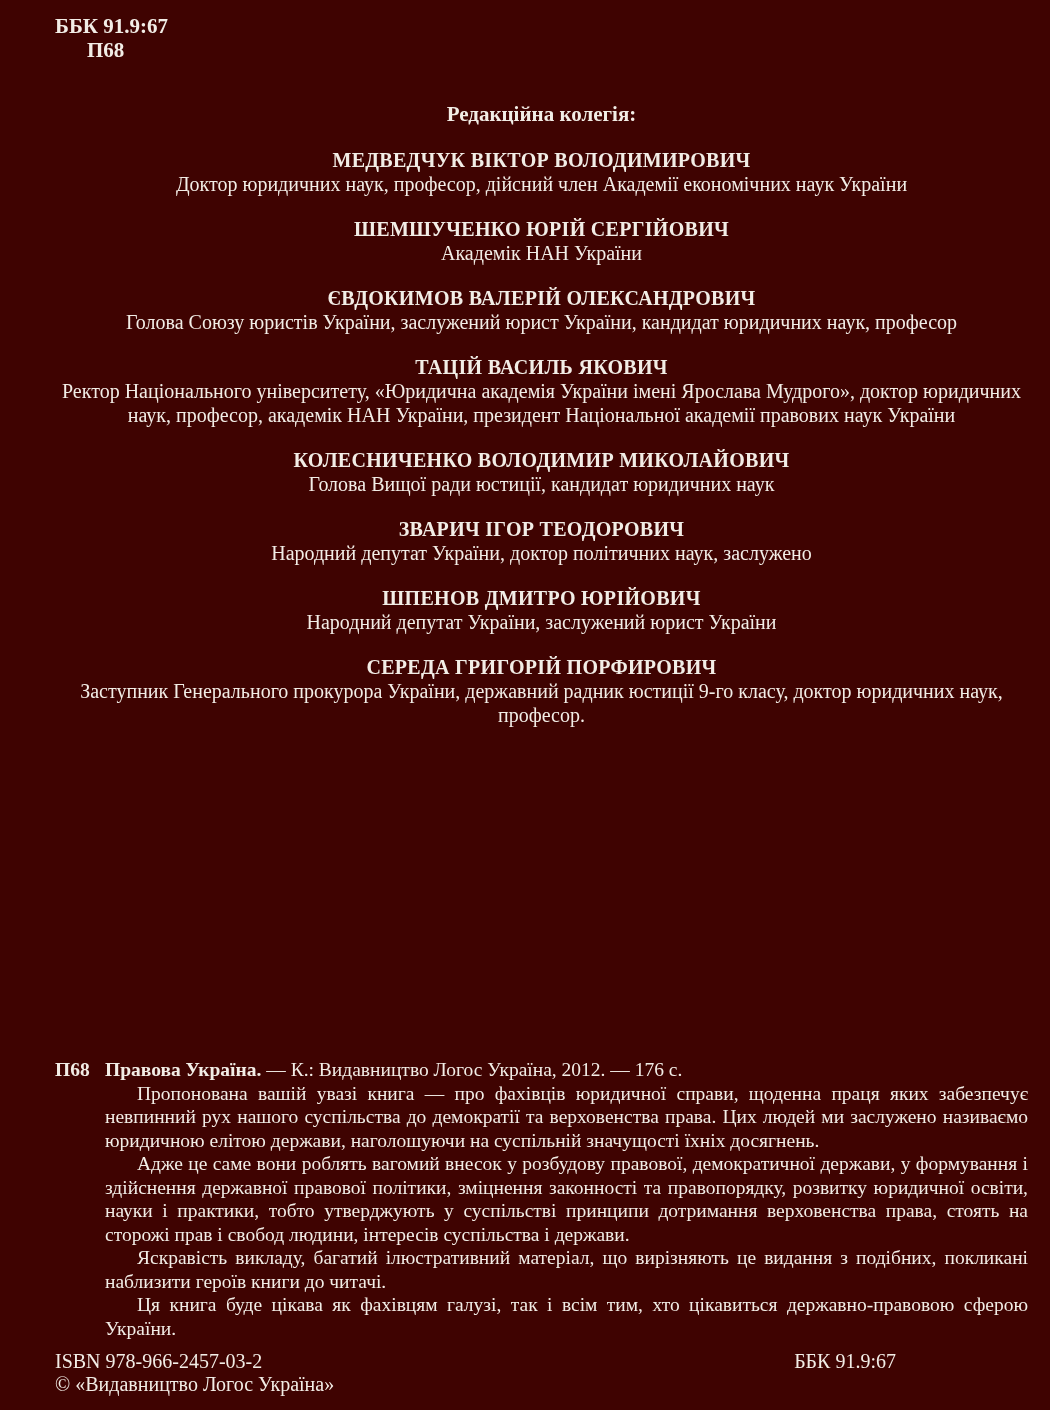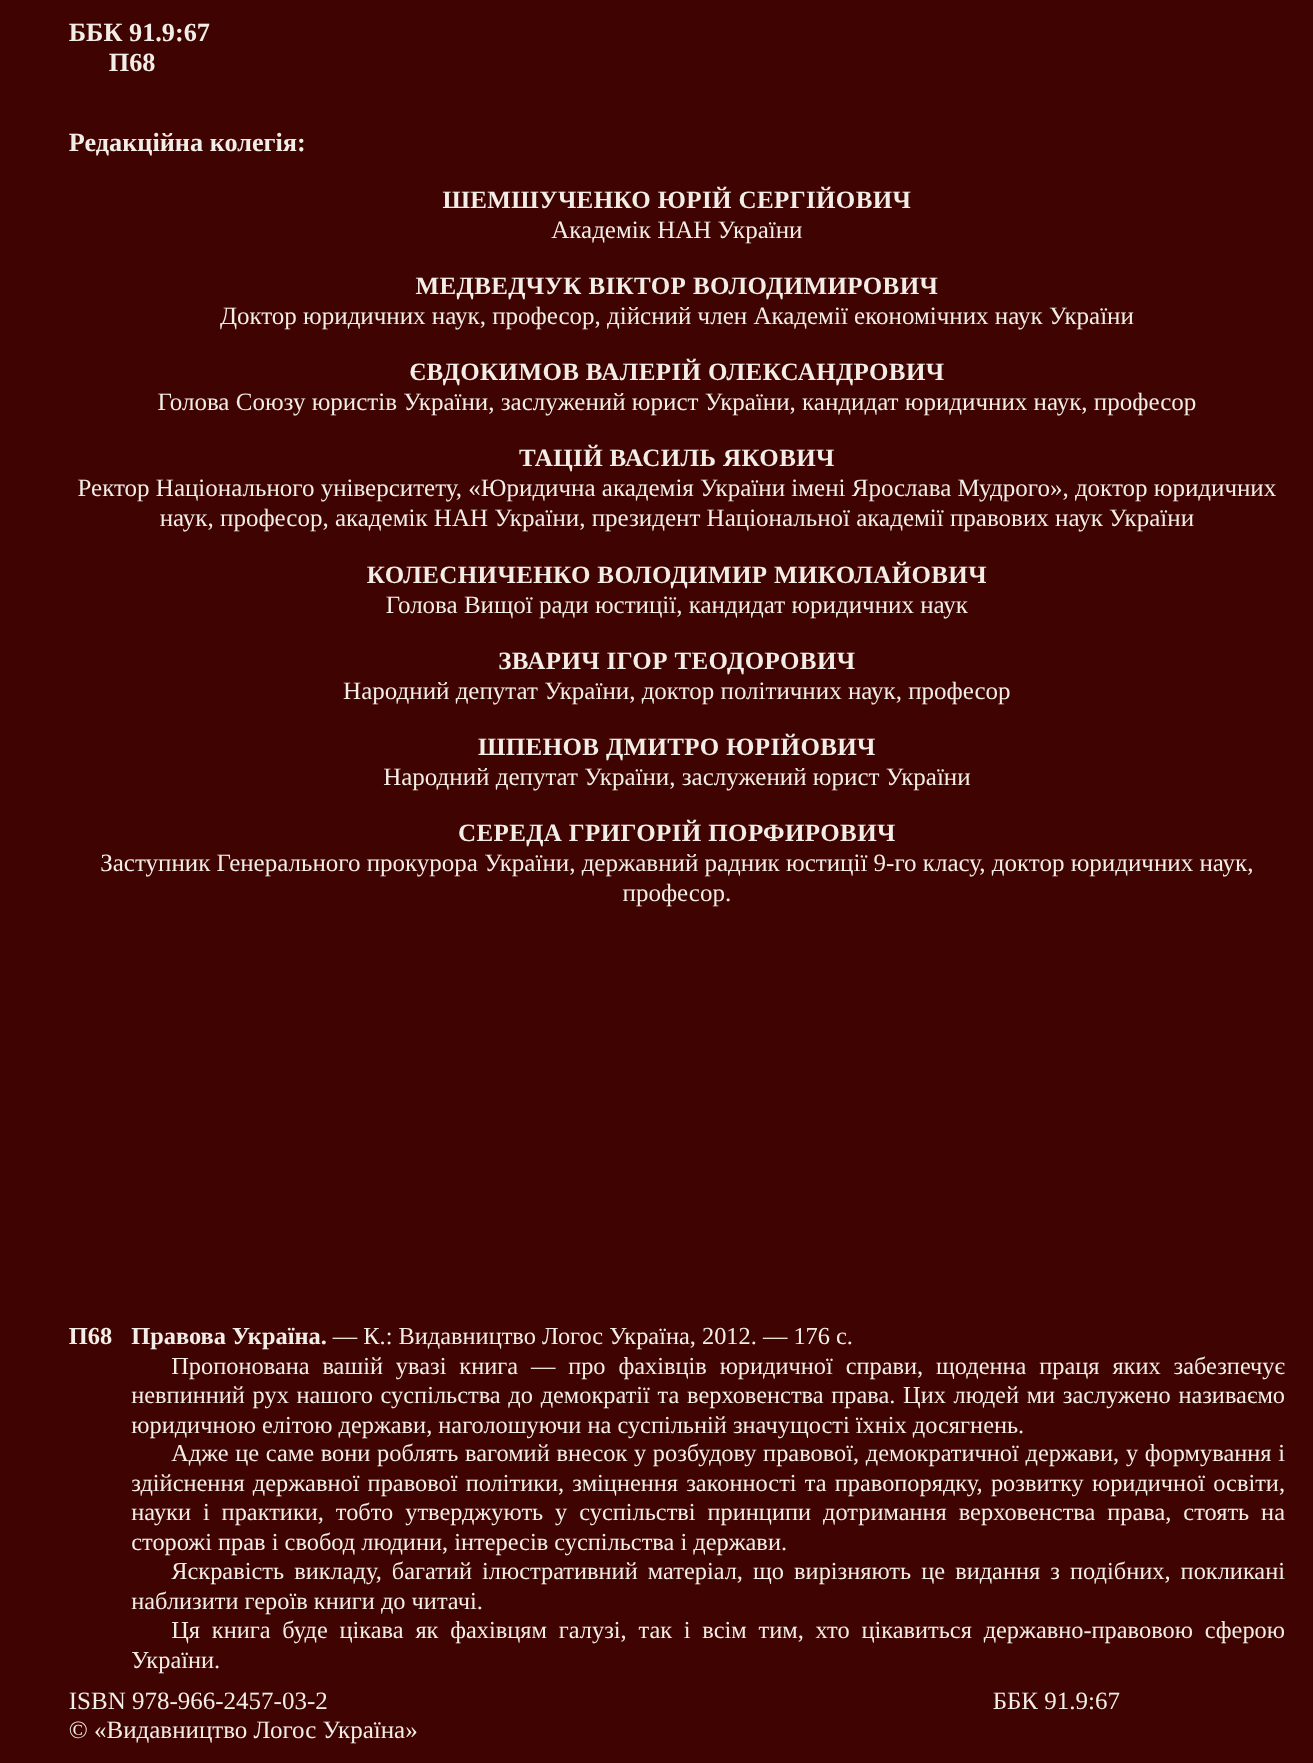--- a/index.html
+++ b/index.html
@@ -22,21 +22,21 @@
   .top-codes {
     font-size: 21px;
     font-weight: bold;
     line-height: 24px;
   }
   .top-codes .p68 { padding-left: 32px; }
 
   
   .board-heading {
     margin-top: 40px;
-    text-align: left;
+    text-align: center;
     font-size: 21px;
     font-weight: bold;
   }
   .member { margin-top: 21px; text-align: center; }
   .member-name {
     font-size: 20px;
     font-weight: bold;
     line-height: 24px;
     letter-spacing: 0.3px;
   }
@@ -89,47 +89,47 @@
 <div class="page">
 
   <div class="top-codes">
     <div>ББК 91.9:67</div>
     <div class="p68">П68</div>
   </div>
 
   <div class="board-heading">Редакційна колегія:</div>
 
   <div class="member">
-    <div class="member-name">ШЕМШУЧЕНКО ЮРІЙ СЕРГІЙОВИЧ</div>
-    <div class="member-role">Академік НАН України</div>
+    <div class="member-name">МЕДВЕДЧУК ВІКТОР ВОЛОДИМИРОВИЧ</div>
+    <div class="member-role">Доктор юридичних наук, професор, дійсний член Академії економічних наук України</div>
   </div>
 
   <div class="member">
-    <div class="member-name">МЕДВЕДЧУК ВІКТОР ВОЛОДИМИРОВИЧ</div>
-    <div class="member-role">Доктор юридичних наук, професор, дійсний член Академії економічних наук України</div>
+    <div class="member-name">ШЕМШУЧЕНКО ЮРІЙ СЕРГІЙОВИЧ</div>
+    <div class="member-role">Академік НАН України</div>
   </div>
 
   <div class="member">
     <div class="member-name">ЄВДОКИМОВ ВАЛЕРІЙ ОЛЕКСАНДРОВИЧ</div>
     <div class="member-role">Голова Союзу юристів України, заслужений юрист України, кандидат юридичних наук, професор</div>
   </div>
 
   <div class="member">
     <div class="member-name">ТАЦІЙ ВАСИЛЬ ЯКОВИЧ</div>
     <div class="member-role">Ректор Національного університету, «Юридична академія України імені Ярослава Мудрого», доктор юридичних наук, професор, академік НАН України, президент Національної академії правових наук України</div>
   </div>
 
   <div class="member">
     <div class="member-name">КОЛЕСНИЧЕНКО ВОЛОДИМИР МИКОЛАЙОВИЧ</div>
     <div class="member-role">Голова Вищої ради юстиції, кандидат юридичних наук</div>
   </div>
 
   <div class="member">
     <div class="member-name">ЗВАРИЧ ІГОР ТЕОДОРОВИЧ</div>
-    <div class="member-role">Народний депутат України, доктор політичних наук, професор</div>
+    <div class="member-role">Народний депутат України, доктор політичних наук, заслужено</div>
   </div>
 
   <div class="member">
     <div class="member-name">ШПЕНОВ ДМИТРО ЮРІЙОВИЧ</div>
     <div class="member-role">Народний депутат України, заслужений юрист України</div>
   </div>
 
   <div class="member">
     <div class="member-name">СЕРЕДА ГРИГОРІЙ ПОРФИРОВИЧ</div>
     <div class="member-role">Заступник Генерального прокурора України, державний радник юстиції 9-го класу, доктор юридичних наук, професор.</div>

